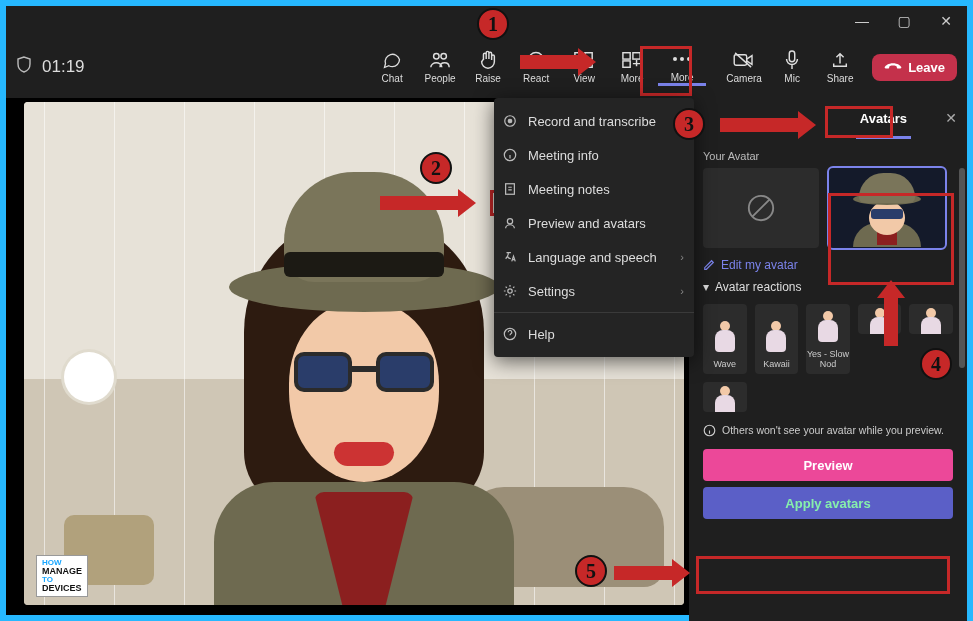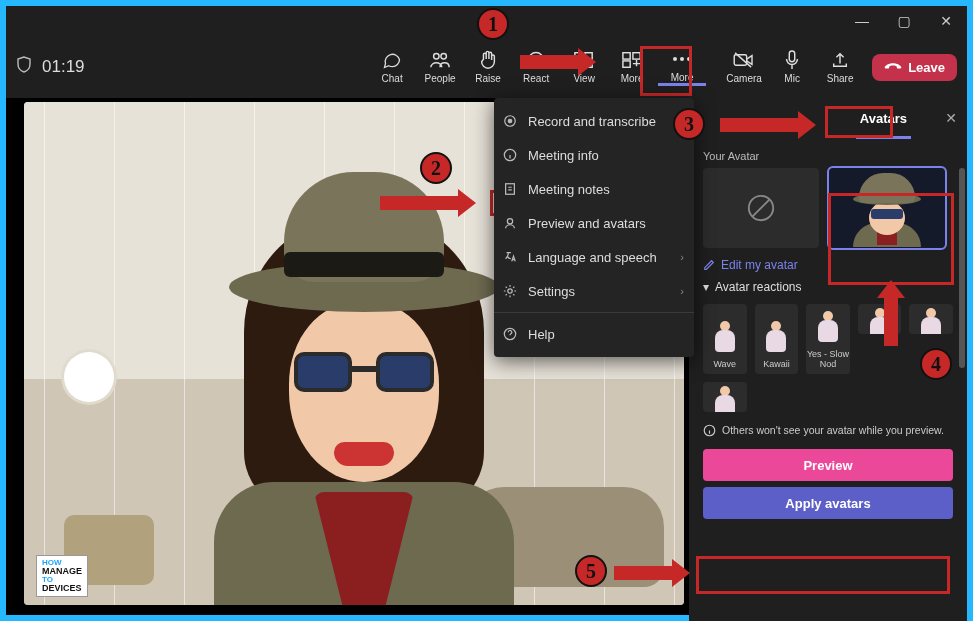--- a/index.html
+++ b/index.html
@@ -76,21 +76,21 @@
   .rgrid { display:grid; grid-template-columns:repeat(5,1fr); gap:8px; padding:6px 14px; }
   .rcell { background:#2c2c2c; border-radius:4px; height:70px; display:flex; flex-direction:column; align-items:center; justify-content:flex-end; padding-bottom:5px; gap:4px; }
   .rcell.half { height:30px; overflow:hidden; justify-content:flex-start; padding-top:4px;}
   .rfig { width:26px; height:34px; position:relative; }
   .rfig::before{content:"";position:absolute;top:0;left:8px;width:10px;height:10px;background:#f2c9a8;border-radius:50%;}
   .rfig::after{content:"";position:absolute;top:9px;left:3px;width:20px;height:22px;background:#e8d9e4;border-radius:8px 8px 4px 4px;}
   .rlabel { font-size:9px; color:#ccc; text-align:center; }
   .note { font-size:10.5px; color:#ccc; padding:6px 14px; display:flex; gap:6px; align-items:flex-start; }
   .pbtn { margin:6px 14px; height:32px; border-radius:4px; font-size:13px; font-weight:600; display:flex; align-items:center; justify-content:center; cursor:pointer;}
   .preview-btn { background:#ec4899; color:#fff; }
-  .apply-btn { background:#5b5fc7; color:#ffffff; }
+  .apply-btn { background:#5b5fc7; color:#86efac; }
 
   
   .annot { position:absolute; z-index:20; pointer-events:none; }
   .circ { width:32px; height:32px; border-radius:50%; background:#c62828; border:2px solid #111; color:#111; font-weight:900; font-size:20px; display:flex; align-items:center; justify-content:center; font-family:Georgia,'Times New Roman',serif;}
   .arrow-r { width:60px; height:14px; background:#c62828; position:relative; }
   .arrow-r::after{content:"";position:absolute;right:-16px;top:-7px;border-left:18px solid #c62828;border-top:14px solid transparent;border-bottom:14px solid transparent;}
   .redbox { border:3px solid #c62828; position:absolute; }
   .arrow-up { width:14px; height:50px; background:#c62828; position:relative;}
   .arrow-up::before{content:"";position:absolute;top:-16px;left:-7px;border-bottom:18px solid #c62828;border-left:14px solid transparent;border-right:14px solid transparent;}
 </style>

